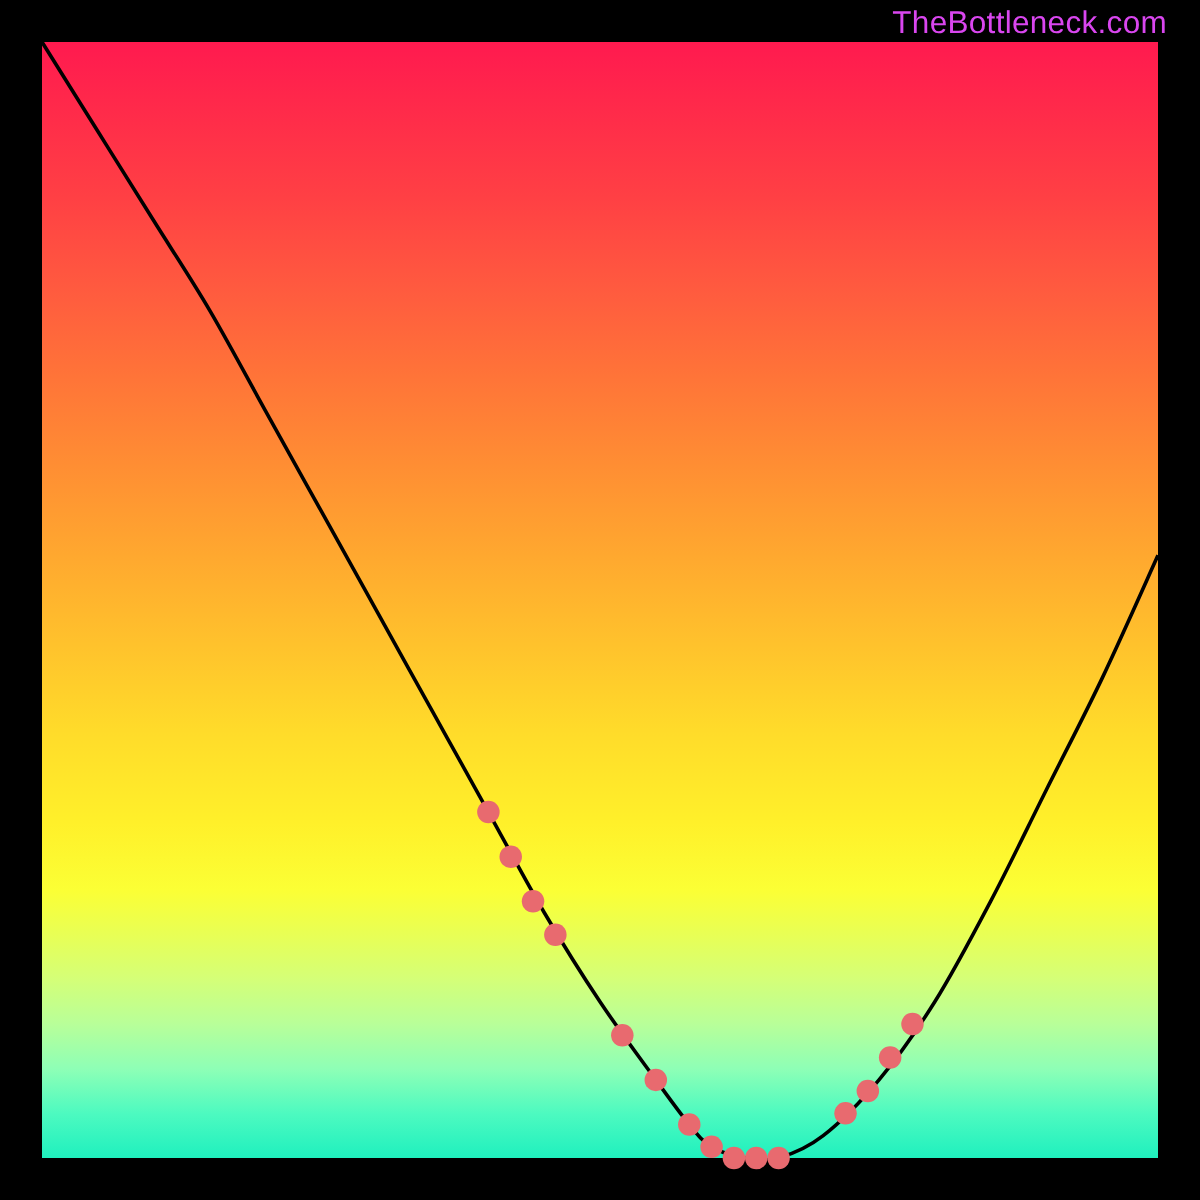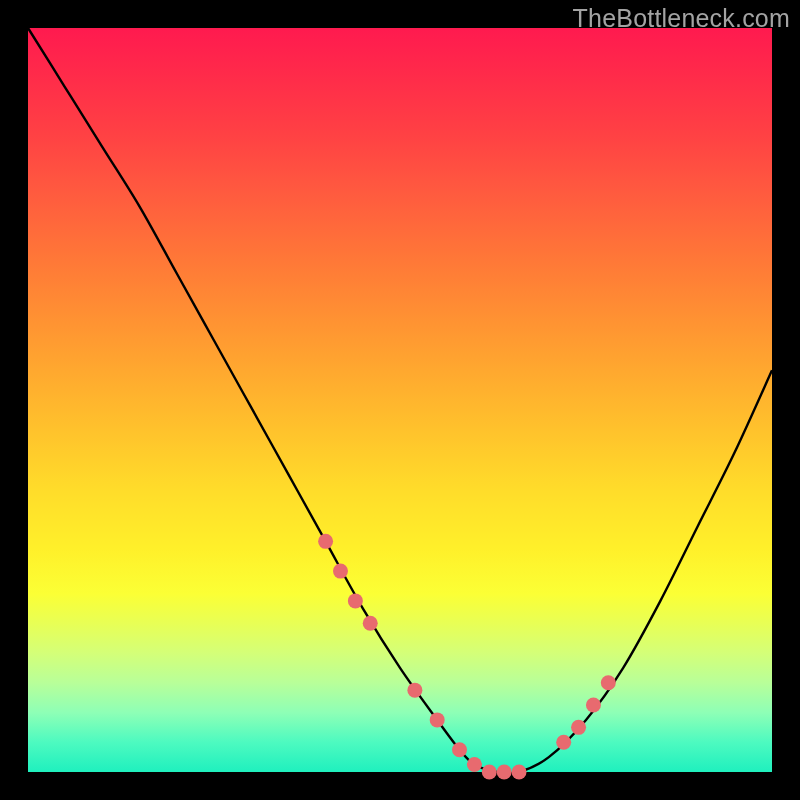--- a/index.html
+++ b/index.html
@@ -50,23 +50,23 @@
     position: absolute;
     left: 28px;
     top: 28px;
     width: 744px;
     height: 744px;
     overflow: visible;
   }
   .watermark {
     position: absolute;
     top: 4px;
-    right: 10px;
-    color: #a3a3a3;
-    font-size: 25px;
+    right: 22px;
+    color: #d946ef;
+    font-size: 21px;
     font-weight: 500;
     letter-spacing: 0.2px;
     user-select: none;
   }
 </style>
 </head>
 <body>
 
 <div class="frame">
   <div class="plot"></div>

